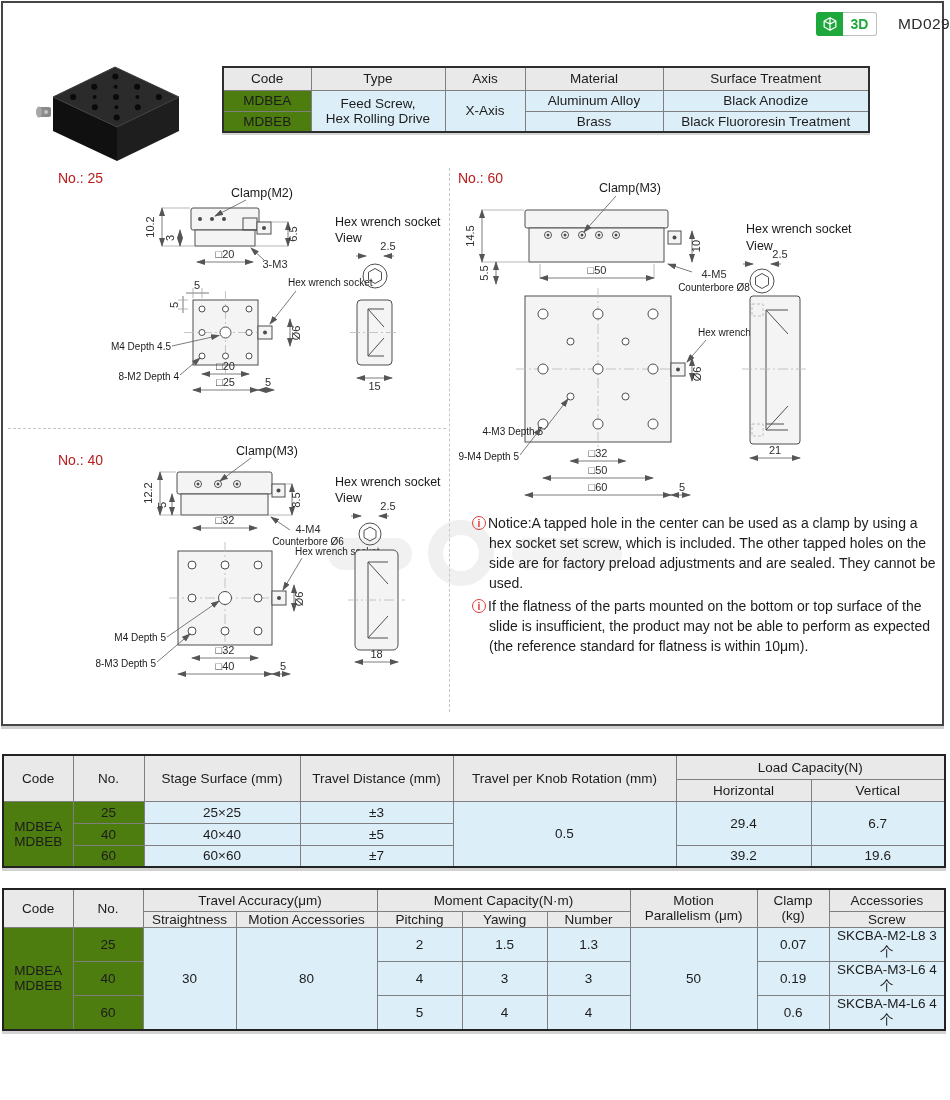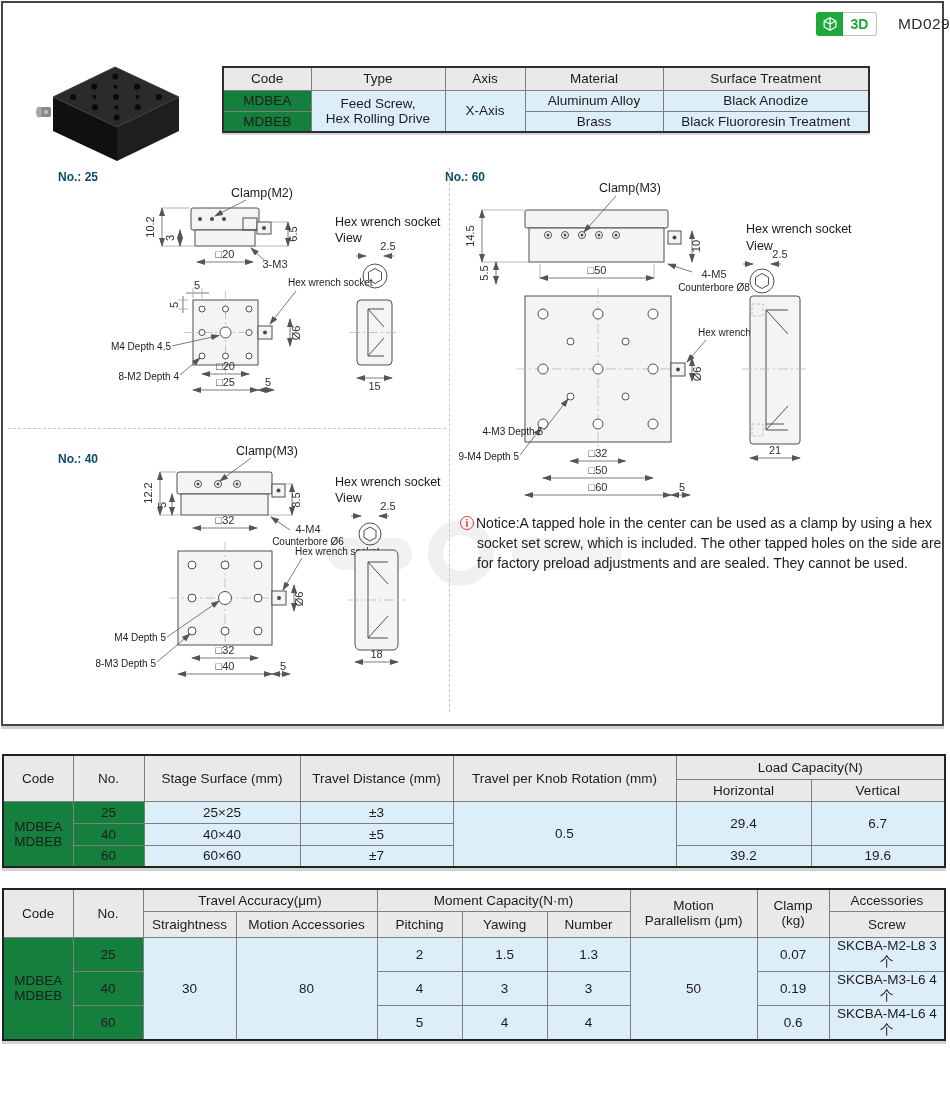--- a/index.html
+++ b/index.html
@@ -11,21 +11,21 @@
   .main-box { position:absolute; left:1px; top:1px; width:943px; height:725px;
     border:2px solid #454545; background:#fff; box-shadow:0 3px 0 #cfcfcf; }
 
   
   .badge-wrap { position:absolute; left:816px; top:12px; height:24px; display:flex; align-items:center; }
   .badge-cube { width:27px; height:24px; background:#1ea83c; border-radius:3px 0 0 3px; display:flex; align-items:center; justify-content:center; }
   .badge-3d { width:34px; height:24px; border:1px solid #bdbdbd; border-left:none; border-radius:0 3px 3px 0; color:#1ea83c; font-weight:bold; font-size:14px; display:flex; align-items:center; justify-content:center; background:#fff; }
   .doc-code { position:absolute; left:898px; top:15px; font-size:15.5px; color:#2b2b2b; letter-spacing:0.4px; }
 
   
-  .sec-title { position:absolute; font-size:12px; font-weight:700; color:#0c4a6e; }
+  .sec-title { position:absolute; font-size:14px; font-weight:400; color:#b91c1c; }
 
   
   .divider-h { position:absolute; left:8px; top:428px; width:438px; border-top:1px dashed #c7c7c7; }
   .divider-v { position:absolute; left:449px; top:168px; height:544px; border-left:1px dashed #c7c7c7; }
 
   
   .wm { position:absolute; z-index:0; }
   .wm-ring { left:428px; top:520px; width:66px; height:66px; border:15px solid #f0f0f0; border-radius:50%; }
   .wm-bar1 { left:328px; top:538px; width:84px; height:32px; background:#f1f1f1; border-radius:16px; }
   .wm-bar2 { left:512px; top:538px; width:110px; height:32px; background:#f3f3f3; border-radius:16px; }
@@ -37,26 +37,26 @@
     font-size:13.5px; font-weight:normal; color:#1c1c1c; padding:0 2px; }
   .ttbl th { background:#e9e9e9; }
 
   
   table.spec { position:absolute; left:2px; border-collapse:collapse; table-layout:fixed; width:942px;
     border:2px solid #222; background:#fff; box-shadow:0 3px 0 #d2d2d2; }
   .spec th, .spec td { border:1px solid #7f7f7f; text-align:center; vertical-align:middle;
     font-size:13.5px; font-weight:normal; color:#1c1c1c; padding:0 2px; overflow:hidden; }
   .spec th { background:#e9e9e9; }
   .c-blue { background:#dceef8; }
-  .c-white { background:#15803d; }
+  .c-white { background:#4d7c0f; }
   .blue-t { color:#2aa0d5; }
 
   
   .notices { position:absolute; left:460px; top:513px; width:484px; z-index:2; }
-  .notice-item { font-size:14px; line-height:1.44; color:#1d1d1d; padding-left:17px; text-indent:-17px; margin-bottom:2px; }
+  .notice-item { font-size:14px; line-height:1.44; color:#1d1d1d; padding-left:17px; text-indent:-17px; margin-bottom:2px;margin-left:12px; }
   .n-icon { display:inline-block; width:14px; height:14px; border:1px solid #e23b3b; border-radius:50%;
     color:#e23b3b; font-size:10.5px; line-height:12px; text-align:center; font-weight:bold; margin-right:2px; vertical-align:1px; text-indent:0; }
 
   
   svg text { font-family:"Liberation Sans", sans-serif; }
   .t-lbl { font-size:12.5px; fill:#1a1a1a; }
   .t-sm  { font-size:10px;   fill:#1a1a1a; }
   .t-dim { font-size:11px;   fill:#2e2e2e; }
   .t-mid { text-anchor:middle; } .t-end { text-anchor:end; }
   .d-body { fill:#f4f4f4; stroke:#4f4f4f; stroke-width:1; }
@@ -153,21 +153,21 @@
     <tr style="height:21px">
       <td class="c-white blue-t">MDBEB</td>
       <td class="c-blue">Brass</td>
       <td class="c-blue">Black Fluororesin Treatment</td>
     </tr>
   </tbody>
     </table>
 
   <div class="sec-title" style="left:58px; top:170px;">No.: 25</div>
   <div class="sec-title" style="left:58px; top:452px;">No.: 40</div>
-  <div class="sec-title" style="left:445px; top:170px;">No.: 60</div>
+  <div class="sec-title" style="left:458px; top:170px;">No.: 60</div>
 
   <div class="divider-h"></div>
   <div class="divider-v"></div>
 
   <svg class="drw" style="left:50px; top:178px;" width="395" height="248" viewBox="0 0 395 248">
     <defs>
       <marker id="a25e" markerWidth="9" markerHeight="6" refX="8" refY="3" orient="auto" markerUnits="userSpaceOnUse">
           <path d="M0,0 L9,3 L0,6 Z" fill="#555"></path>
         </marker>
       <marker id="a25s" markerWidth="9" markerHeight="6" refX="1" refY="3" orient="auto" markerUnits="userSpaceOnUse">
@@ -436,20 +436,21 @@
       <rect class="d-dash" x="294" y="126" width="11" height="12"></rect>
       <rect class="d-dash" x="294" y="246" width="11" height="12"></rect>
       <line class="d-center" x1="284" y1="191" x2="350" y2="191"></line>
       <line class="d-dim" x1="292" y1="280" x2="342" y2="280" marker-start="url(#a60s)" marker-end="url(#a60e)"></line>
       <text class="t-dim t-mid" x="317" y="276">21</text>
     </g>
   </svg>
 
   <div class="notices">
     <div class="notice-item"><span class="n-icon">i</span><span>Notice:A tapped hole in the center can be used as a clamp by using a hex socket set screw, which is included. The other tapped holes on the side are for factory preload adjustments and are sealed. They cannot be used.</span></div>
+    <div class="notice-item"><span class="n-icon">i</span><span>If the flatness of the parts mounted on the bottom or top surface of the slide is insufficient, the product may not be able to perform as expected (the reference standard for flatness is within 10μm).</span></div>
   </div>
 
   <table class="spec" style="top:754px;">
     <colgroup>
       <col style="width:70px">
         <col style="width:71px">
         <col style="width:156px">
         <col style="width:153px">
       <col style="width:223px">
         <col style="width:135px">
@@ -519,21 +520,21 @@
         <th rowspan="2">
           <div>Motion</div>
           <div>Parallelism (μm)</div>
         </th>
         <th rowspan="2">
           <div>Clamp</div>
           <div>(kg)</div>
         </th>
         <th>Accessories</th>
       </tr>
-      <tr style="height:26px">
+      <tr style="height:16px">
         <th>Straightness</th>
         <th>Motion Accessories</th>
         <th>Pitching</th>
         <th>Yawing</th>
         <th>Number</th>
         <th>Screw</th>
       </tr>
     </thead>
     <tbody>
       <tr style="height:24px">

